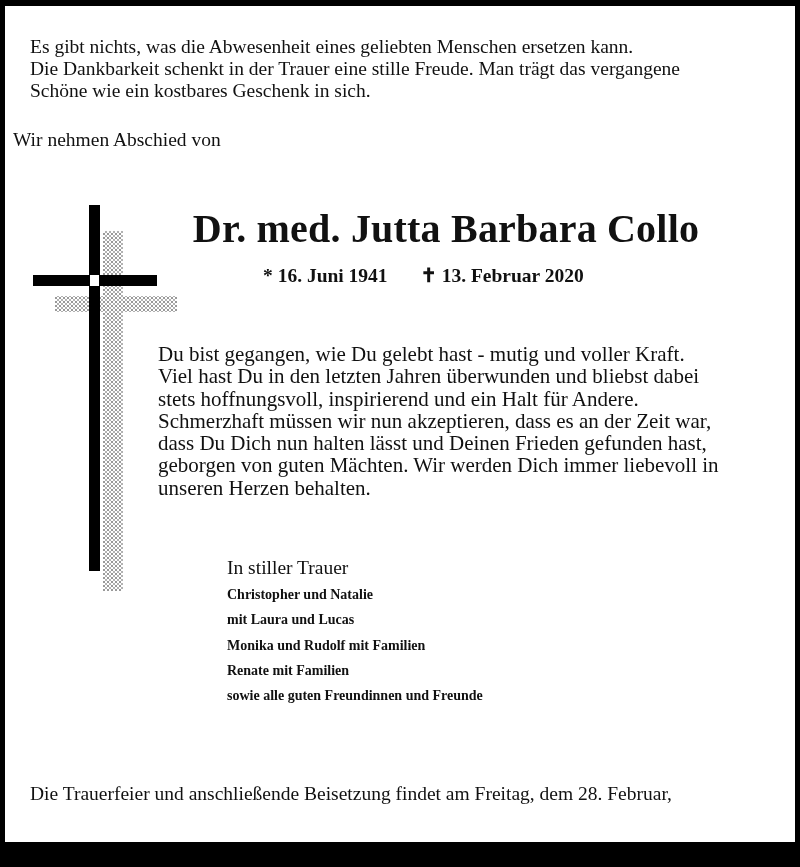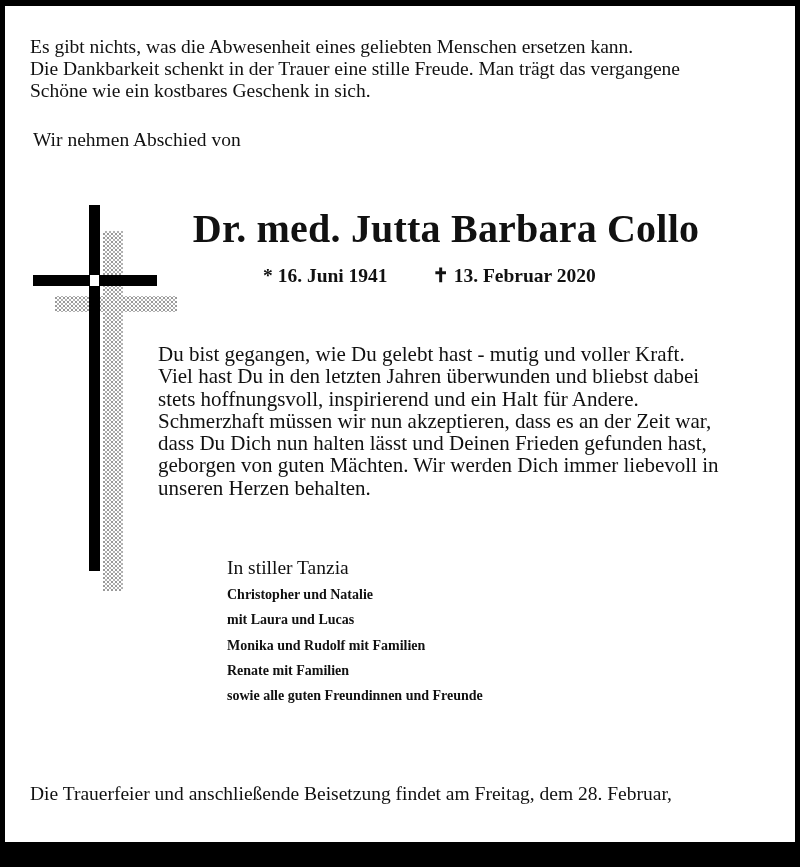--- a/index.html
+++ b/index.html
@@ -6,29 +6,29 @@
   body {
     width: 800px; height: 867px; background: #000; position: relative; overflow: hidden;
     font-family: "Liberation Serif", "DejaVu Serif", serif; color: #111;
   }
   .page {
     position: absolute; left: 5px; top: 6px; width: 790px; height: 836px;
     background: #fff;
   }
   .p { position: absolute; margin: 0; font-size: 19.5px; line-height: 22px; white-space: nowrap; }
   .intro { left: 25px; top: 30px; }
-  .abschied { left: 28px; top: 123px; }
+  .abschied { left: 8px; top: 123px; }
   .name {
     position: absolute; left: 0; width: 882px; top: 200px; text-align: center;
     font-size: 40px; font-weight: bold; line-height: 46px; letter-spacing: 0.2px; white-space: nowrap;
   }
   .dates {
     position: absolute; left: 258px; top: 258px; font-size: 19.5px; font-weight: bold; line-height: 24px; white-space: nowrap;
   }
-  .dates .death { margin-left: 40px; }
+  .dates .death { margin-left: 28px; }
   .poem { left: 153px; top: 337px; line-height: 22.3px; font-size: 21px; }
   .mourn-label { left: 222px; top: 551px; }
   .mourners { left: 222px; top: 576px; font-weight: bold; line-height: 25.3px; font-size: 14px; }
   .ceremony { left: 25px; top: 777px; line-height: 22px; }
   .line { display: block; }
   .cross { position: absolute; left: 22px; top: 195px; width: 150px; height: 390px; }
 </style>
 </head>
 <body>
 
@@ -72,21 +72,21 @@
   <p class="p poem">
     <span class="line">Du bist gegangen, wie Du gelebt hast - mutig und voller Kraft.</span>
     <span class="line">Viel hast Du in den letzten Jahren überwunden und bliebst dabei</span>
     <span class="line">stets hoffnungsvoll, inspirierend und ein Halt für Andere.</span>
     <span class="line">Schmerzhaft müssen wir nun akzeptieren, dass es an der Zeit war,</span>
     <span class="line">dass Du Dich nun halten lässt und Deinen Frieden gefunden hast,</span>
     <span class="line">geborgen von guten Mächten. Wir werden Dich immer liebevoll in</span>
     <span class="line">unseren Herzen behalten.</span>
   </p>
 
-  <p class="p mourn-label">In stiller Tanzia</p>
+  <p class="p mourn-label">In stiller Trauer</p>
 
   <p class="p mourners">
     <span class="line">Christopher und Natalie</span>
     <span class="line">mit Laura und Lucas</span>
     <span class="line">Monika und Rudolf mit Familien</span>
     <span class="line">Renate mit Familien</span>
     <span class="line">sowie alle guten Freundinnen und Freunde</span>
   </p>
 
   <p class="p ceremony">

